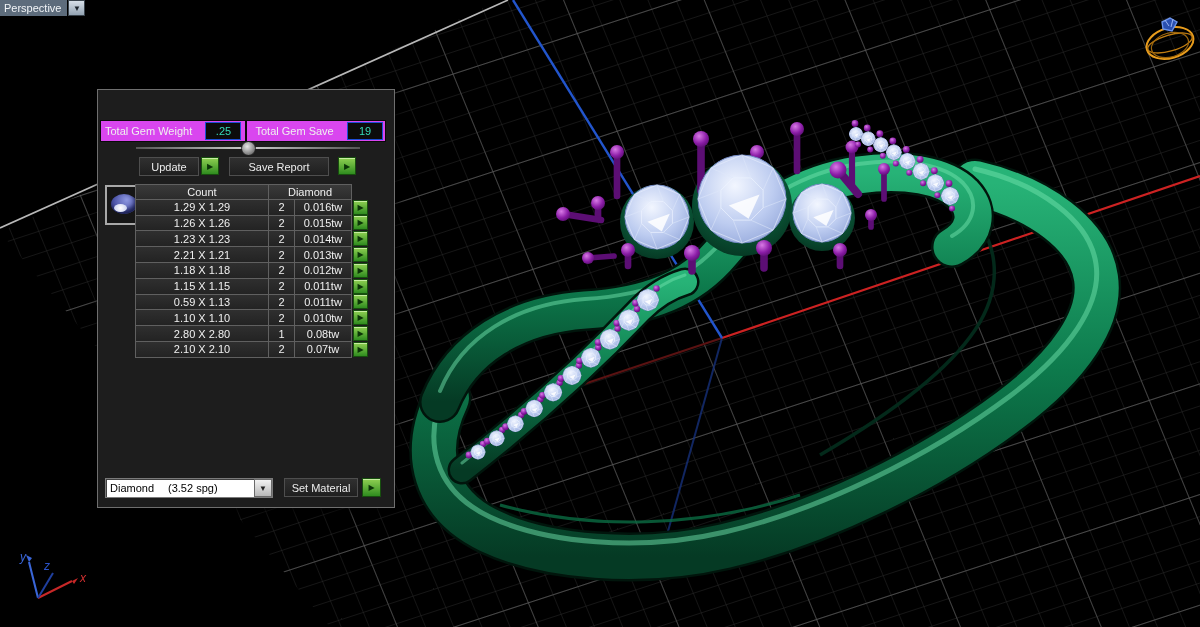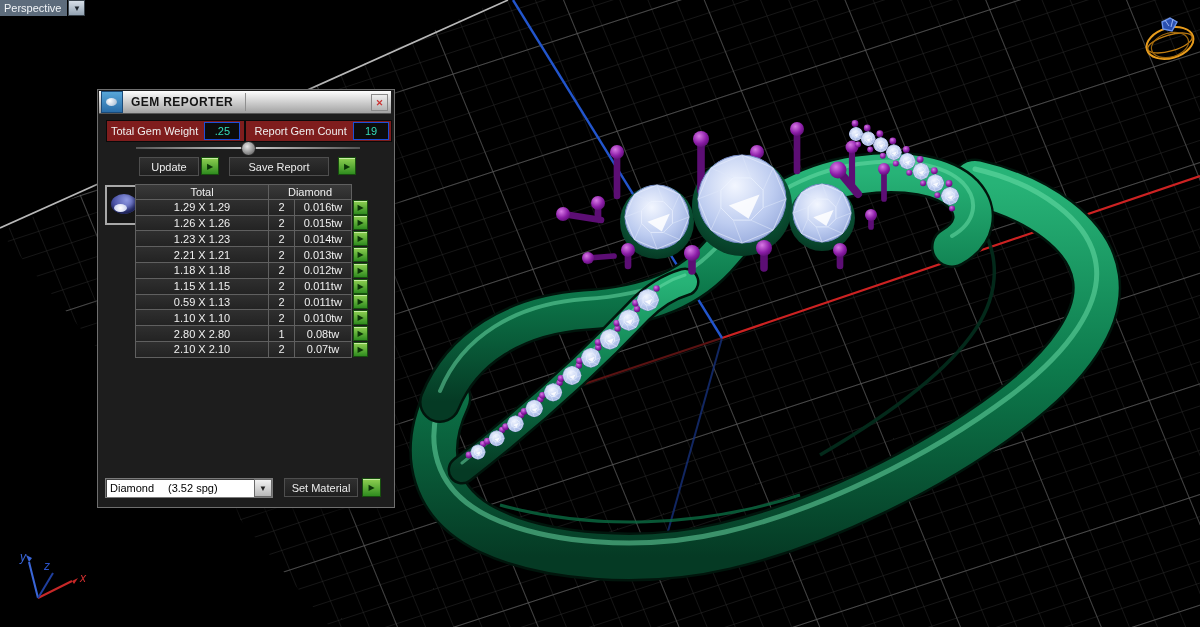--- a/index.html
+++ b/index.html
@@ -21,21 +21,21 @@
   .t-icon{width:20px;height:20px;margin:0 0 0 2px;background:linear-gradient(#57a6d8,#2a6da8);
           border:1px solid #1a4a78;position:relative;}
   .t-icon::after{content:"";position:absolute;left:4px;top:6px;width:11px;height:8px;border-radius:50%;
           background:radial-gradient(circle at 35% 35%,#ffffff,#b8cadd 70%,#8aa2bb);}
   .t-title{margin-left:8px;font-weight:bold;font-size:12px;color:#141414;letter-spacing:.4px;}
   .t-div{position:absolute;left:146px;top:2px;width:1px;height:18px;background:#8f8f8f;}
   .t-close{position:absolute;right:3px;top:3px;width:15px;height:15px;background:linear-gradient(#efefef,#b5b5b5);
            border:1px solid #8a8a8a;color:#c33;font-weight:bold;font-size:9px;
            display:flex;align-items:center;justify-content:center;cursor:default;}
 
-  .totals{left:8px;top:30px;width:284px;height:20px;background:#7f1d1d;border:1px solid #0a0a0a;
+  .totals{left:2px;top:30px;width:284px;height:20px;background:#d946ef;border:1px solid #0a0a0a;
           display:flex;align-items:center;}
   .tot-label{padding-left:4px;color:#efefef;}
   .tot-val{background:#0c0c0c;border:1px solid #1d4ed8;height:16px;min-width:34px;display:flex;
            align-items:center;justify-content:center;color:#35dcb9;}
   .tot-sep{width:2px;height:20px;background:#0a0a0a;margin:0 4px;}
   .sp{flex:1;}
 
   .slider-line{left:38px;top:57px;width:224px;height:2px;background:linear-gradient(90deg,#555,#cfcfcf,#555);}
   .slider-knob{left:143px;top:51px;width:13px;height:13px;border-radius:50%;
                background:radial-gradient(circle at 40% 35%,#e8e8e8,#8a8a8a 60%,#4a4a4a);border:1px solid #222;}
@@ -625,51 +625,45 @@
     <line x1="30" y1="48" x2="21" y2="12" stroke="#3a66d8" stroke-width="2"></line>
     <path d="M21 12 l-3 -7 l6 3 z" fill="#3a66d8"></path>
     <line x1="30" y1="48" x2="45" y2="23" stroke="#1f3f9e" stroke-width="2"></line>
     <text x="72" y="32" fill="#d03030" font-size="12" font-style="italic">x</text>
     <text x="12" y="11" fill="#3a66d8" font-size="12" font-style="italic">y</text>
     <text x="36" y="20" fill="#2a52c8" font-size="12" font-style="italic">z</text>
   </svg>
 
   <div class="abs panel">
 
-    <div class="abs titlebar">
-      <div class="t-icon"></div>
-      <div class="t-title">GEM REPORTER</div>
-      <div class="t-div"></div>
-      <div class="t-close">✕</div>
-    </div>
 
     <div class="abs totals">
       <span class="tot-label">Total Gem Weight</span>
       <span class="sp"></span>
       <span class="tot-val">.25</span>
       <span class="tot-sep"></span>
-      <span class="tot-label">Report Gem Count</span>
+      <span class="tot-label">Total Gem Save</span>
       <span class="sp"></span>
       <span class="tot-val" style="margin-right:2px;">19</span>
     </div>
 
     <div class="abs slider-line"></div>
     <div class="abs slider-knob"></div>
 
     <div class="abs btnbox" style="left:41px;top:67px;width:58px;">Update</div>
     <div class="abs garrow" style="left:103px;top:67px;width:16px;height:16px;">▶</div>
     <div class="abs btnbox" style="left:131px;top:67px;width:98px;">Save Report</div>
     <div class="abs garrow" style="left:240px;top:67px;width:16px;height:16px;">▶</div>
 
     <div class="gem-btn">
         <i></i>
       </div>
 
     <div class="abs gtable" id="gemTable">
-      <div class="hcell">Total</div>
+      <div class="hcell">Count</div>
       <div class="hcell" style="grid-column:2 / span 2;">Diamond</div>
       <div class="acell"></div>
 
   <div class="cell">1.29 X 1.29</div>
   <div class="cell">2</div>
   <div class="cell">0.016tw</div>
   <div class="acell">
     <span class="garrow">▶</span>
   </div>
 

